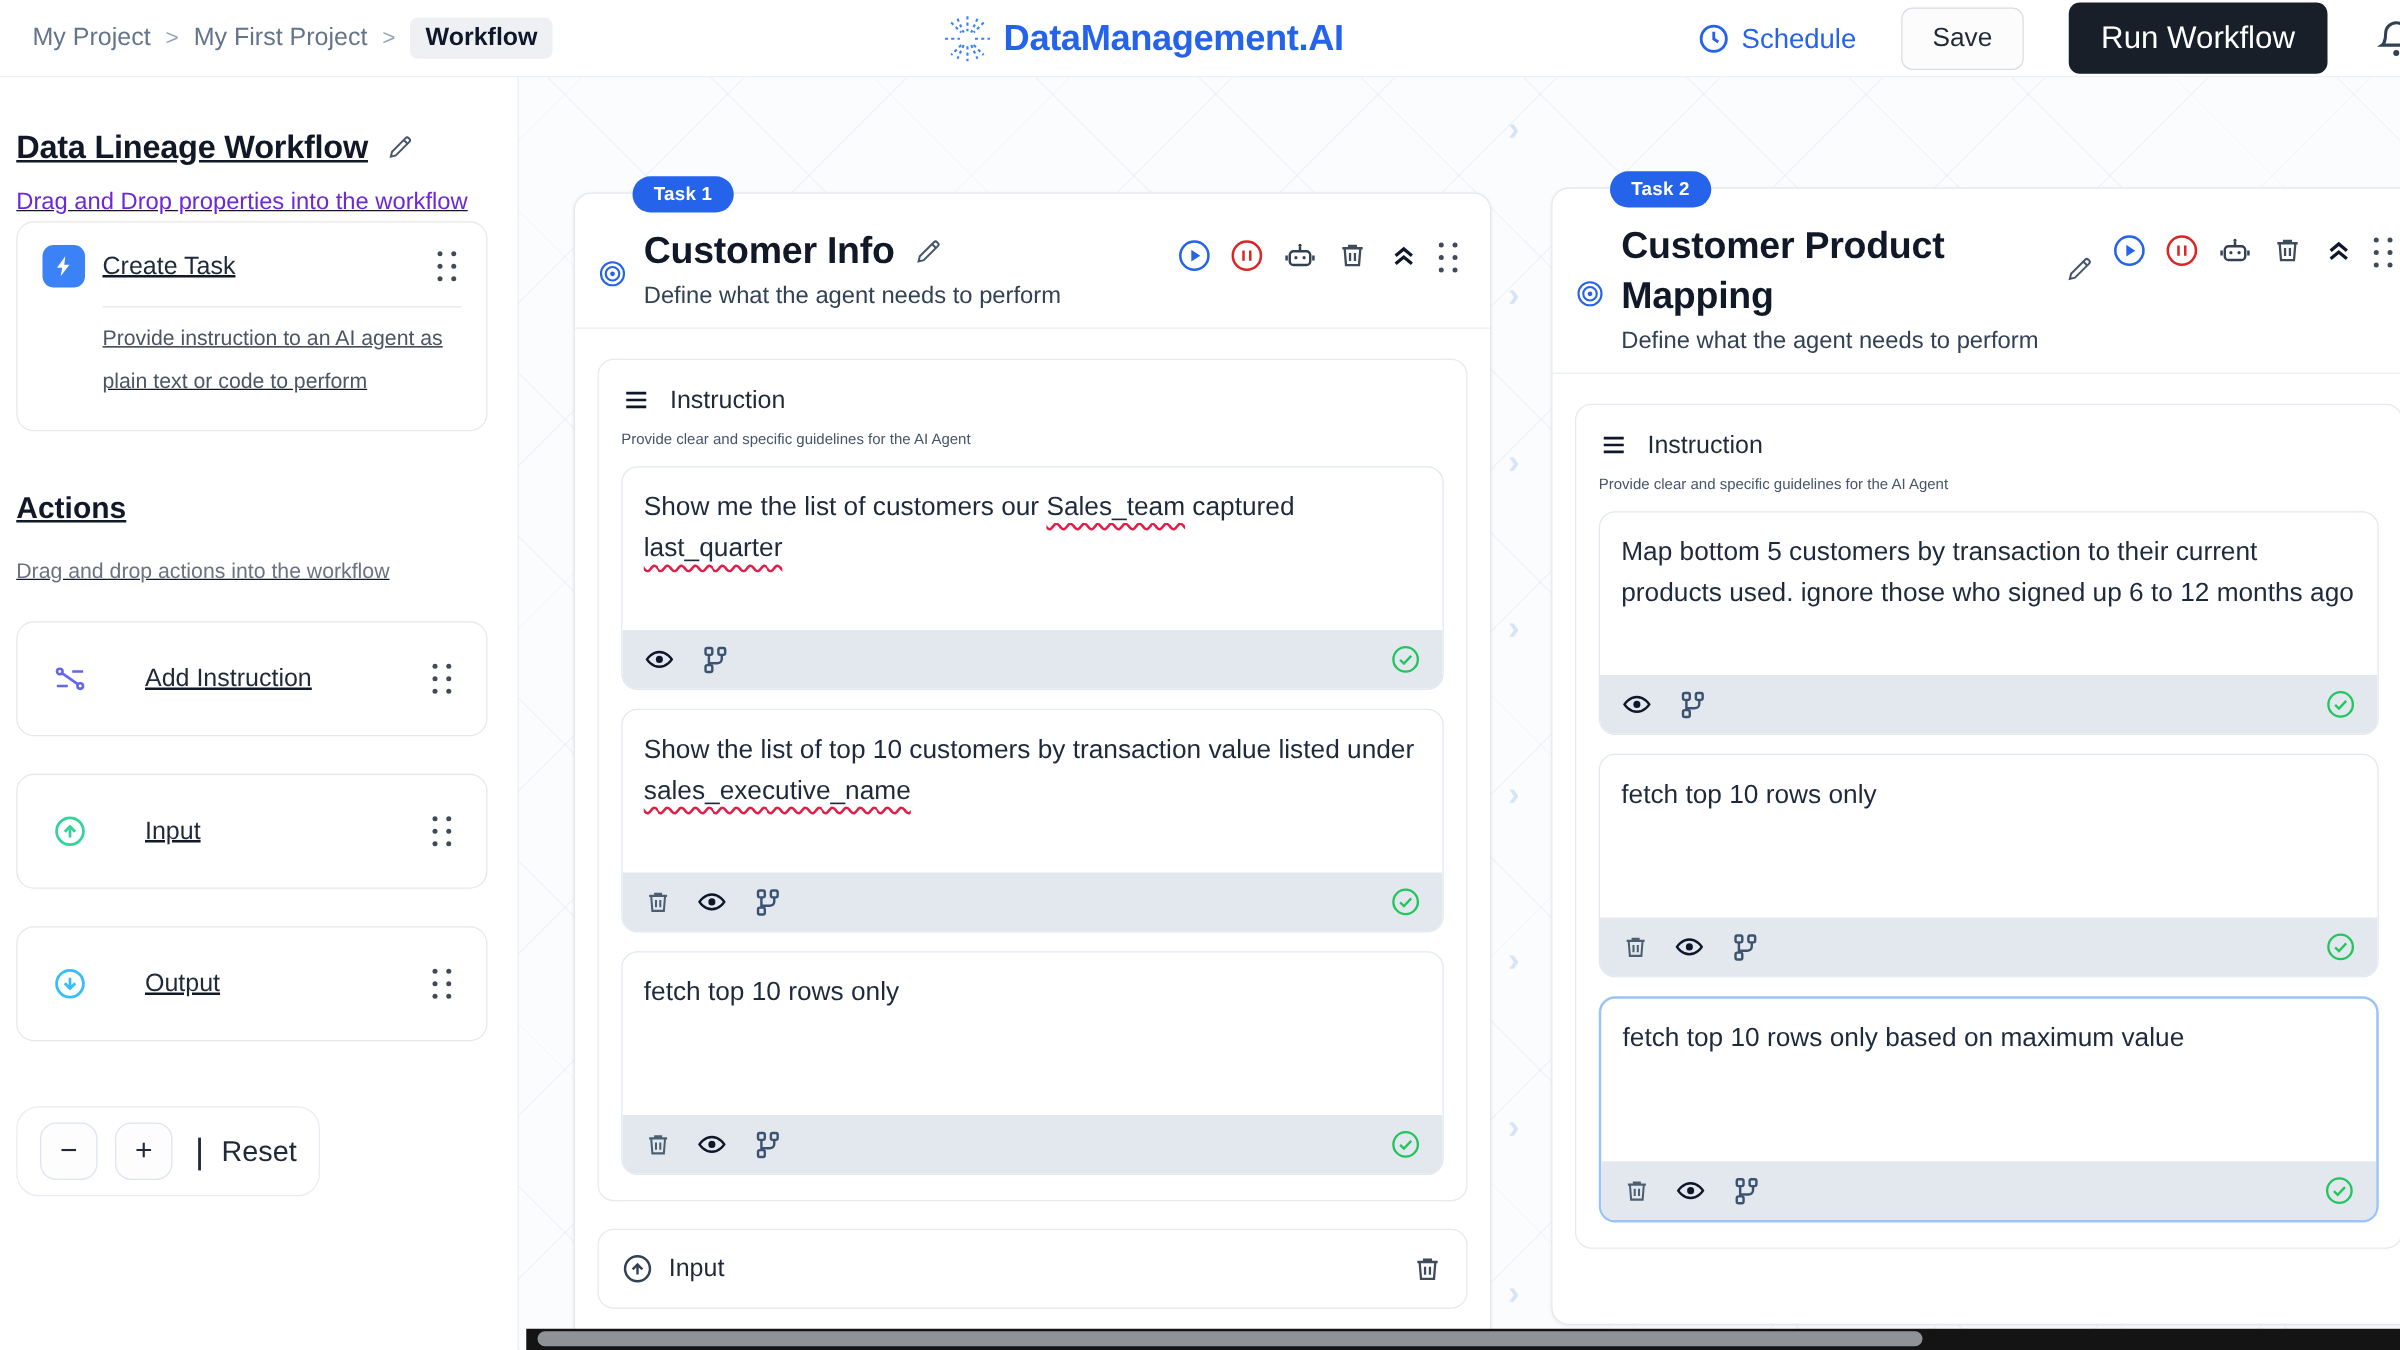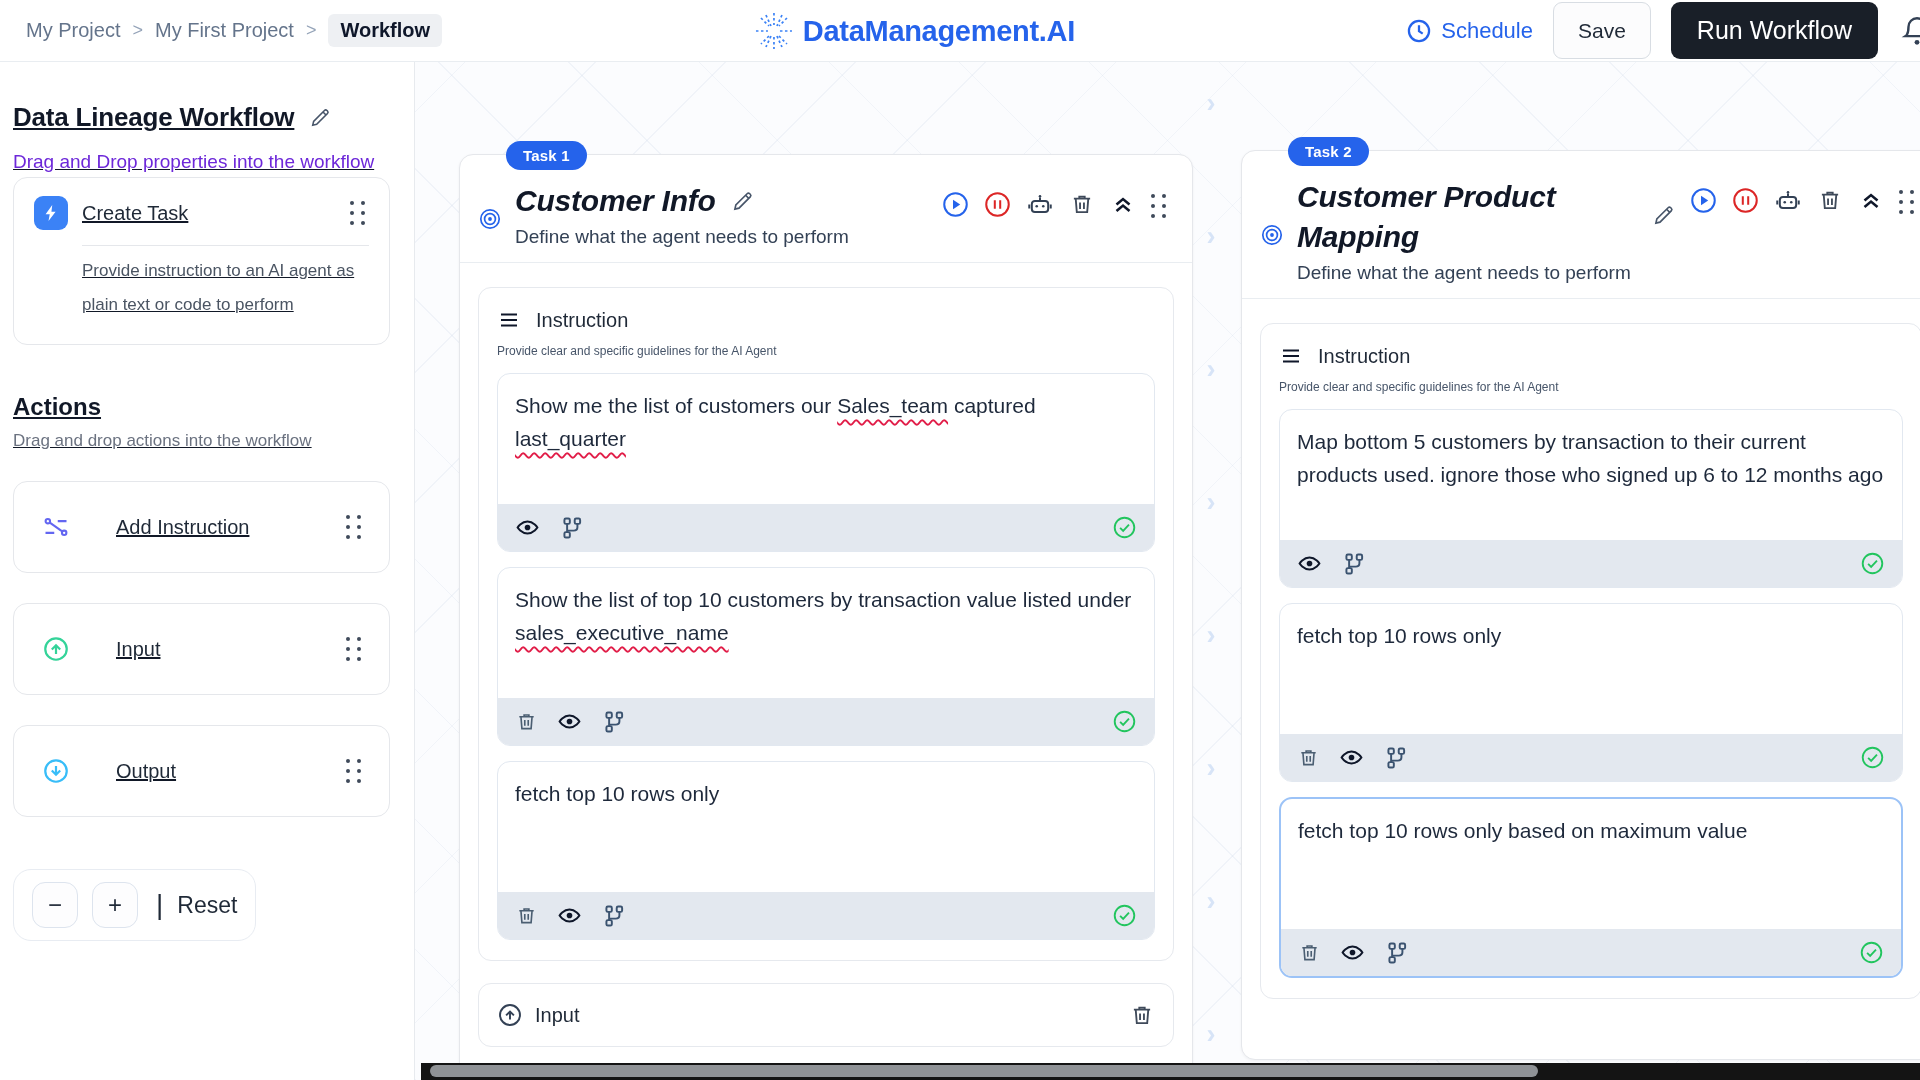--- a/index.html
+++ b/index.html
@@ -11,21 +11,21 @@
   
   header { position: relative; height: 62px; display: flex; align-items: center;
     padding-left: 26px; border-bottom: 1px solid #e9edf1; background: #fff; overflow: hidden; }
   .breadcrumb { display: flex; align-items: center; gap: 12px; font-size: 20px; color: #64748b; }
   .crumb { cursor: pointer; }
   .crumb-sep { color: #94a3b8; font-size: 18px; }
   .crumb.current { color: #0f172a; font-weight: 700; background: #eef0f3; padding: 5px 12px; border-radius: 6px; }
   .logo { position: absolute; left: 47.6%; top: 0; height: 62px; transform: translateX(-50%);
     display: flex; align-items: center; gap: 8px; }
   .logo-text { font-size: 29px; font-weight: 700; color: #2563eb; letter-spacing: -0.3px; }
-  .header-right { margin-left: auto; display: flex; gap: 20px; padding-right: 0; }
+  .header-right { margin-left: auto; display: flex; align-items: center; gap: 36px; padding-right: 0; }
   .schedule { display: flex; align-items: center; gap: 9px; color: #2563eb; font-size: 22px; cursor: pointer; }
   .btn-save { font-size: 21px; color: #1f2937; background: #fcfcfd; border: 1px solid #d8dde3;
     border-radius: 9px; padding: 12px 24px; cursor: pointer; font-family: inherit; }
   .btn-run { font-size: 25px; color: #ffffff; background: #191f28; border: none;
     border-radius: 9px; padding: 14px 26px; cursor: pointer; font-family: inherit; }
   .bell { margin-left: 2px; margin-right: -14px; }
 
   
   aside { position: absolute; top: 62px; left: 0; bottom: 0; width: 415px; background: #fff;
     border-right: 1px solid #e7eaee; padding: 40px 24px 0 13px; text-decoration: underline; }
@@ -34,21 +34,21 @@
   .sb-sub { margin-top: 14px; font-size: 19px; line-height: 30px; color: #6d28d9; }
   .card { border: 1px solid #e5e7eb; border-radius: 14px; background: #fff; }
   .create-card { padding: 18px 20px 22px 20px; }
   .create-head { display: flex; align-items: center; gap: 14px; }
   .bolt-badge { width: 34px; height: 34px; border-radius: 9px; background: #3b82f6; }
   .create-label { font-size: 20px; color: #1f2937; font-weight: 500; }
   .create-head .dots { margin-left: auto; margin-right: 4px; }
   .create-div { height: 1px; background: #e5e7eb; margin: 15px 0 4px 48px; }
   .create-desc { margin-left: 48px; margin-top: 8px; font-size: 17px; line-height: 34px; color: #4b5563; }
   .actions-title { margin-top: 48px; font-size: 24px; font-weight: 700; color: #111827; }
-  .actions-sub { margin-top: 10px; font-size: 17px; color: #6b7280; }
+  .actions-sub { margin-top: 26px; font-size: 17px; color: #6b7280; }
   .action-card { margin-top: 30px; height: 92px; display: flex; align-items: center; padding: 0 28px; cursor: grab; }
   .action-label { margin-left: 46px; font-size: 20px; color: #1f2937; font-weight: 500; }
   .action-card .dots { margin-left: auto; }
   .zoom-wrap { margin-top: 52px; display: inline-flex; align-items: center; gap: 14px;
     border: 1px solid #e8ecf2; border-radius: 18px; padding: 12px 18px; }
   .zoom-btn { width: 46px; height: 46px; border-radius: 13px; border: 1px solid #dde4ee; background: #fdfdfe;
     font-size: 24px; color: #1f2937; cursor: pointer; font-family: inherit; line-height: 1; }
   .zoom-sep { font-size: 28px; color: #1f2937; font-weight: 300; padding-left: 4px; }
   .zoom-reset { font-size: 23px; color: #1f2937; cursor: pointer; }
 
@@ -67,21 +67,21 @@
 
   .task-card { position: absolute; background: #fff; border: 1px solid #e5e7eb; border-radius: 14px;
     box-shadow: 0 1px 3px rgba(16,24,40,.05); }
   .task1 { left: 44px; top: 92px; width: 734px; height: 1000px; }
   .task2 { left: 826px; top: 88px; width: 700px; height: 910px; }
   .task-badge { position: absolute; top: -14px; left: 46px; background: #2563eb; color: #fff;
     font-size: 15px; font-weight: 700; padding: 6px 17px; border-radius: 999px; letter-spacing: .2px; }
   .task-head { display: flex; padding: 26px 18px 14px 18px; border-bottom: 1px solid #e9edf1; }
   .task-head .bullseye { margin-top: 9px; }
   .task-head-text { margin-left: 13px; flex: 1; min-width: 0; }
-  .task-title-row { display: flex; align-items: center; gap: 14px; font-style: italic; }
+  .task-title-row { display: flex; align-items: center; gap: 14px; }
   .task-title { font-size: 30px; font-weight: 600; color: #111827; letter-spacing: -0.2px; line-height: 40px; }
   .narrow .task-title { max-width: 300px; }
   .task-sub { margin-top: 5px; font-size: 19px; color: #334155; }
   .task-icons { display: flex; align-items: flex-start; gap: 15px; margin-top: 10px; padding-right: 8px; }
   .task-icons .icon { cursor: pointer; }
   .offset-pencil { transform: translateY(15px) translateX(2px); }
   .task-icons .dots { margin-top: 3px; }
   .task-body { padding: 24px 18px 0 18px; }
 
   .panel { border: 1px solid #e6e9ee; border-radius: 13px; padding: 20px 18px 20px 18px; background: #fff; }

